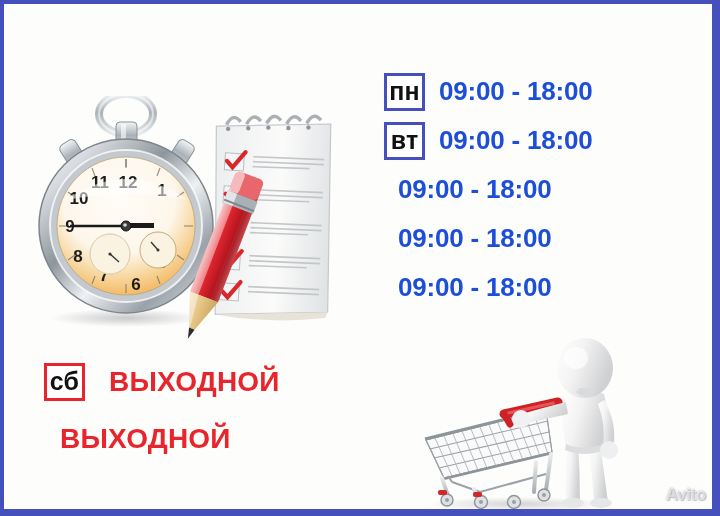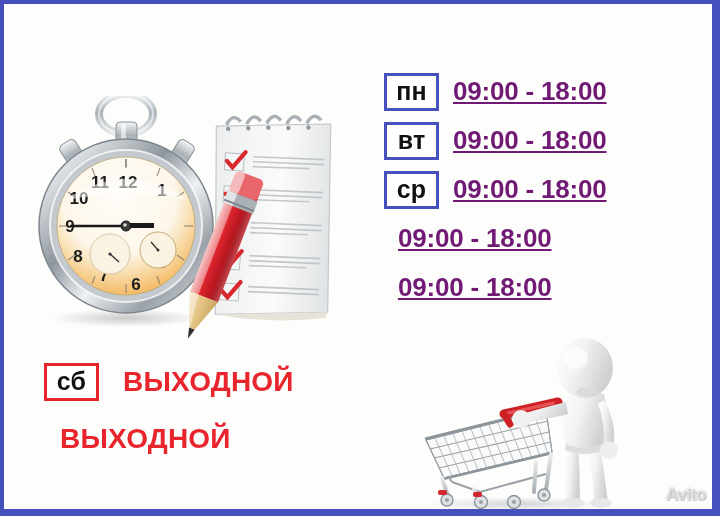--- a/index.html
+++ b/index.html
@@ -48,41 +48,40 @@
     z-index: 30;
   }
   .sched-row {
     display: flex;
     align-items: center;
     height: 39px;
     margin-bottom: 10px;
   }
   .day-badge {
     box-sizing: border-box;
-    width: 55px;
+    width: 41px;
     height: 38px;
     display: flex;
     align-items: center;
     justify-content: center;
     background: #ffffff;
     font-size: 25px;
     font-weight: bold;
     color: #111111;
     letter-spacing: 0.2px;
   }
   .day-badge.weekday { border: 3px solid #4550bd; }
   .day-badge.weekend { border: 3px solid #e8252c; }
   .hours {
     margin-left: 14px;
     font-size: 26px;
     font-weight: bold;
-    color: #701a75;
+    color: #1d4ed8;
     white-space: nowrap;
     letter-spacing: -0.2px;
-    text-decoration: underline;
   }
   .dayoff {
     margin-left: 16px;
     font-size: 28px;
     font-weight: bold;
     color: #e8252c;
     white-space: nowrap;
     letter-spacing: 0.2px;
   }
 
@@ -359,21 +358,20 @@
   <div id="weekday-list">
     <div class="sched-row">
       <div class="day-badge weekday">пн</div>
       <div class="hours">09:00 - 18:00</div>
     </div>
     <div class="sched-row">
       <div class="day-badge weekday">вт</div>
       <div class="hours">09:00 - 18:00</div>
     </div>
     <div class="sched-row">
-      <div class="day-badge weekday">ср</div>
       <div class="hours">09:00 - 18:00</div>
     </div>
     <div class="sched-row">
       <div class="hours">09:00 - 18:00</div>
     </div>
     <div class="sched-row">
       <div class="hours">09:00 - 18:00</div>
     </div>
   </div>
 

